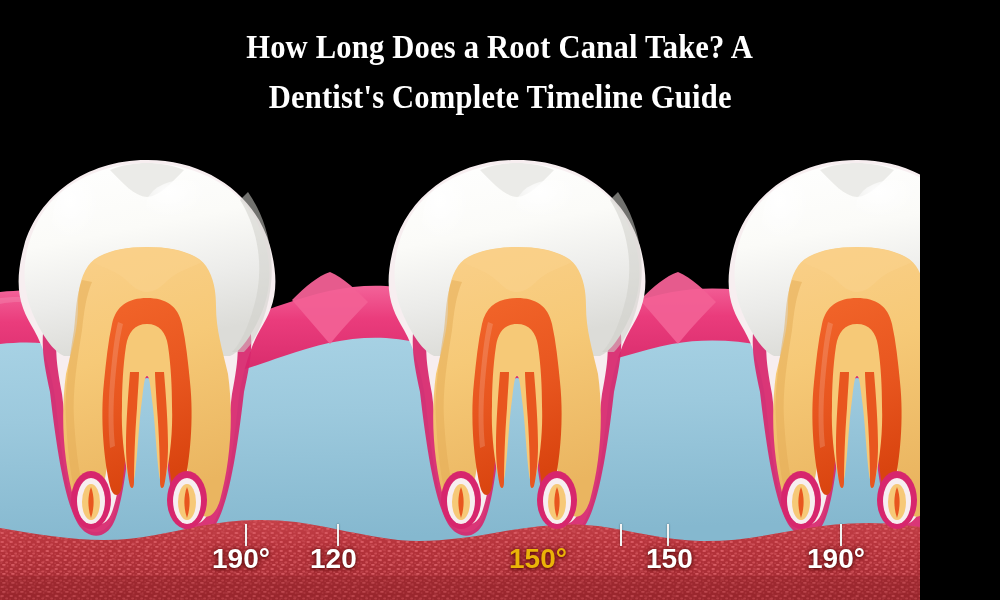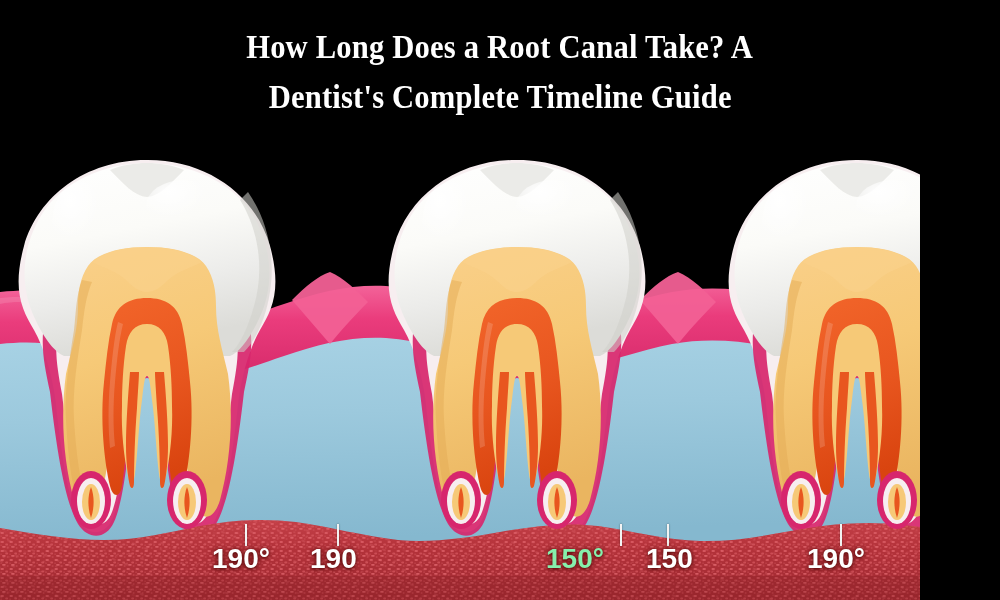--- a/index.html
+++ b/index.html
@@ -614,23 +614,23 @@
   <div id="title-block">
     <div class="title-line">How Long Does a Root Canal Take? A</div>
     <div class="title-line">Dentist's Complete Timeline Guide</div>
   </div>
 
   <div id="measurements" style="position:absolute;left:0;top:0;width:1000px;height:600px;z-index:50;margin-left:42px;">
 
   <div class="tick" style="left: 203px; top: 524px; height: 22px; background: rgb(243, 243, 243);"></div>
       <div class="meas-label" style="left: 170px; top: 545px; color: rgb(255, 255, 255);">190°</div>
       <div class="tick" style="left: 295px; top: 524px; height: 22px; background: rgb(243, 243, 243);"></div>
-      <div class="meas-label" style="left: 268px; top: 545px; color: rgb(255, 255, 255);">190</div>
+      <div class="meas-label" style="left: 268px; top: 545px; color: rgb(255, 255, 255);">120</div>
       <div class="tick" style="left: 578px; top: 524px; height: 22px; background: rgb(243, 243, 243);"></div>
-      <div class="meas-label" style="left: 504px; top: 545px; color: #86efac;">150°</div>
+      <div class="meas-label" style="left: 467px; top: 545px; color: #eab308;">150°</div>
       <div class="tick" style="left: 625px; top: 524px; height: 22px; background: rgb(243, 243, 243);"></div>
       <div class="meas-label" style="left: 604px; top: 545px; color: rgb(255, 255, 255);">150</div>
       <div class="tick" style="left: 798px; top: 524px; height: 22px; background: rgb(243, 243, 243);"></div>
       <div class="meas-label" style="left: 765px; top: 545px; color: rgb(255, 255, 255);">190°</div>
       <div class="tick" style="left: 912px; top: 524px; height: 22px; background: rgb(243, 243, 243);"></div>
       <div class="meas-label" style="left: 918px; top: 545px; color: rgb(255, 255, 255);">150</div>
     </div>
 
 </div>
 

